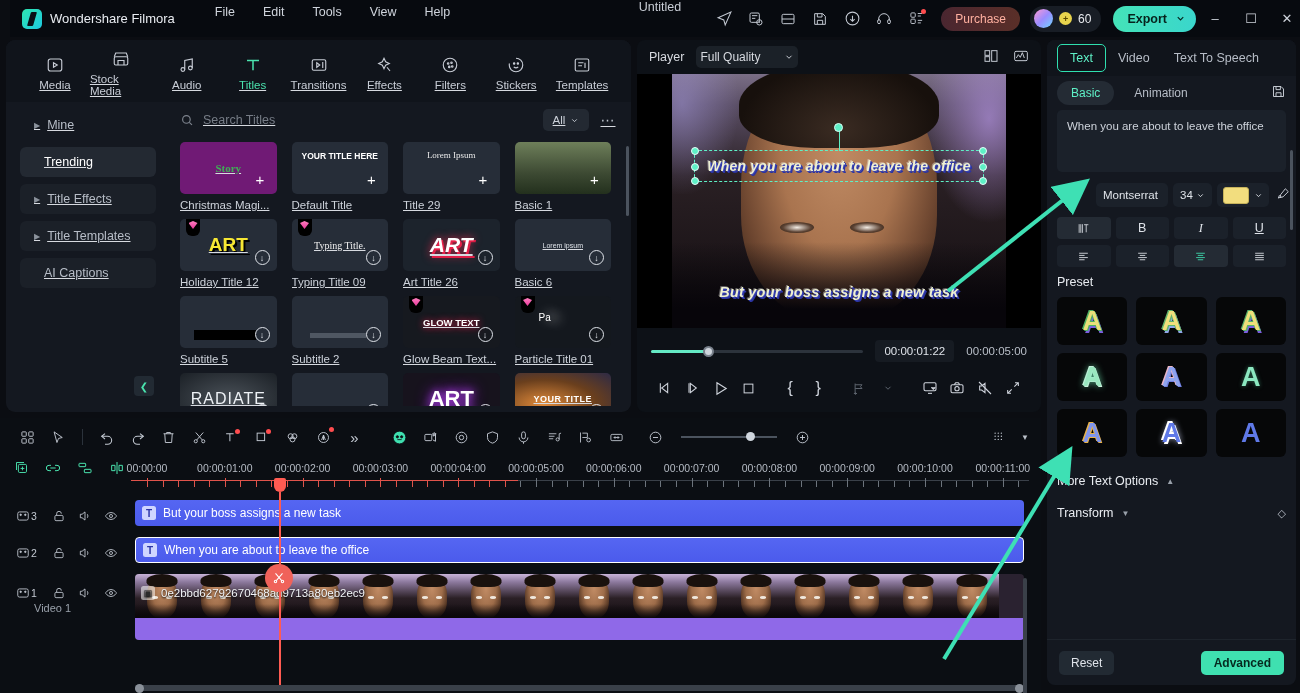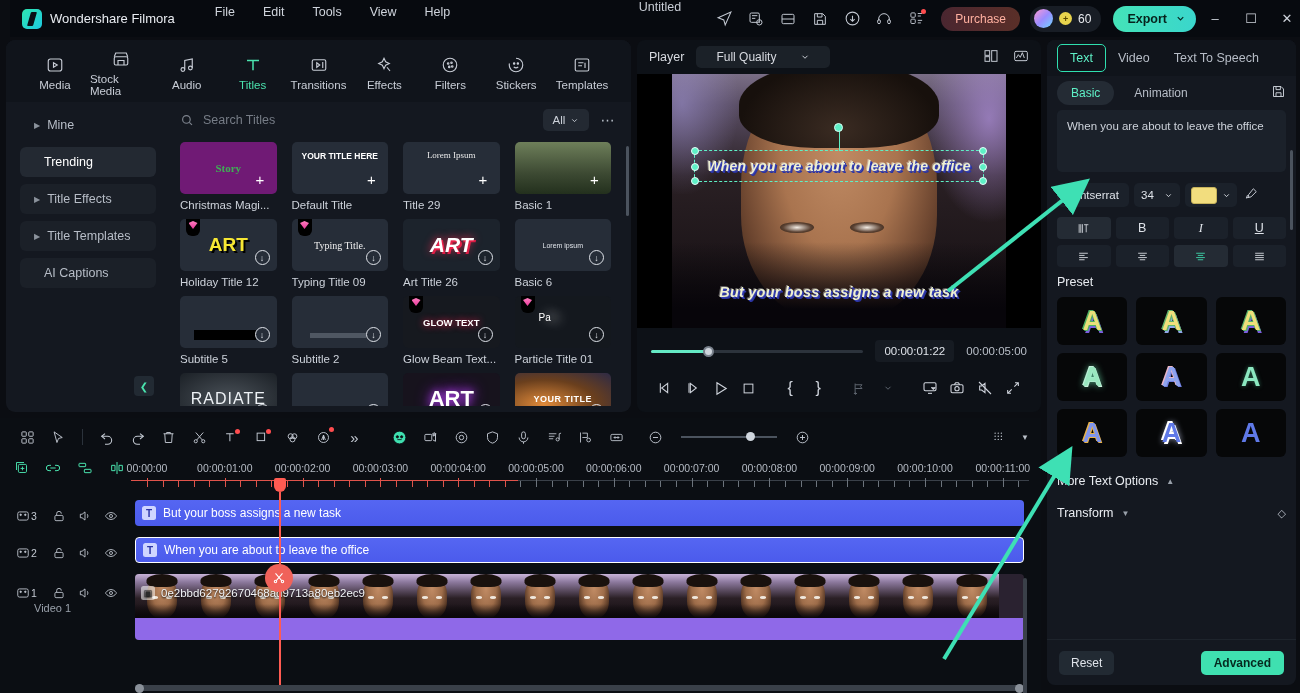--- a/index.html
+++ b/index.html
@@ -38,21 +38,21 @@
   .coin { width:13px; height:13px; border-radius:50%; background:#e8d44d; color:#5a4a00;
     font-size:9px; display:flex; align-items:center; justify-content:center; font-weight:bold;}
   .credit-num { font-size:12px; color:#e8eaee; }
   .export { height:26px; margin-left:10px; border-radius:13px;
     background:linear-gradient(90deg,#44e3b8,#3ad6cc); color:#06221c; font-size:12.5px;
     display:flex; align-items:center; gap:8px; padding:0 10px 0 14px; font-weight:600;}
   .win-btn { width:34px; height:37px; display:flex; align-items:center; justify-content:center; color:#cdd2da; font-size:13px;}
 
   
   .leftpanel { position:absolute; left:6px; top:40px; width:625px; height:372px;
-    background:#141820; border-radius:9px; }
+    background:#141820; border-radius:9px;text-decoration:underline; }
   .catbar { height:62px; display:flex; align-items:center; gap:4px; padding:0 18px;
     background:#10141b; border-radius:9px 9px 0 0; }
   .cat { width:62px; display:flex; flex-direction:column; align-items:center; gap:5px;
     color:#c8cdd6; font-size:11.5px; padding-top:4px;}
   .cat.active { color:#4ae3ae; }
   .cat svg { width:18px; height:18px; }
   .panelbody { display:flex; height:310px; }
   .cats { width:160px; padding:8px 10px 0 14px; position:relative;}
   .catitem { height:30px; border-radius:6px; display:flex; align-items:center; gap:7px;
     padding-left:14px; font-size:12.5px; color:#b7bdc7; margin-bottom:7px;}
@@ -89,21 +89,21 @@
   .gem:after { content:""; width:9px; height:8px; margin-top:2px;
     background:linear-gradient(#ff7fc0,#e8379a); clip-path:polygon(0 25%,50% 0,100% 25%,50% 100%); }
   .pscroll { position:absolute; right:2px; top:44px; width:3px; height:70px;
     background:#4b535e; border-radius:2px;}
 
   
   .player { position:absolute; left:637px; top:40px; width:404px; height:372px;
     background:#0d1117; border-radius:8px; }
   .playerhead { height:34px; display:flex; align-items:center; padding:0 12px; gap:12px;}
   .phlabel { font-size:12.5px; color:#d7dae0; }
-  .quality { height:22px; padding:0 20px; border-radius:5px; background:#1b2128;
+  .quality { height:22px; padding:0 4px; border-radius:5px; background:#1b2128;
     display:flex; align-items:center; gap:24px; font-size:12px; color:#d7dae0;}
   .ph-right { margin-left:auto; display:flex; gap:14px; color:#c3c9d2;}
   .stage { position:absolute; left:0; right:0; top:34px; height:254px; background:#000;
     display:flex; align-items:center; justify-content:center; overflow:hidden;}
   .video { position:relative; width:334px; height:254px; overflow:hidden;
     background:linear-gradient(180deg,#7a6e86 0%,#5b4f66 12%,#2a2024 40%,#120d10 100%);}
   .vface { position:absolute; left:50%; top:-4px; transform:translateX(-50%);
     width:196px; height:250px; border-radius:46% 46% 42% 42%;
     background:radial-gradient(ellipse at 50% 32%, #c08b64 0%, #a9744f 42%, #6d4630 72%, #2e1c12 100%);}
   .vhair { position:absolute; left:50%; top:-12px; transform:translateX(-50%);
@@ -161,21 +161,21 @@
   .stab.sel { background:#242b34; color:#5ef0c6;}
   .saveicon { margin-left:auto; color:#cdd2da; }
   .rbody { flex:1; overflow:hidden; position:relative; padding:0 10px;}
   .layerrow { display:flex; align-items:center; height:30px; font-size:12.5px; color:#e9ecf1;}
   .layer-ai { margin-left:auto; color:#4ae3ae; font-size:11px; display:flex; align-items:center; gap:1px;}
   .textarea { height:62px; background:#1b212a; border-radius:5px; padding:8px 10px;
     font-size:11.5px; color:#cdd2da; line-height:1.4; margin-bottom:10px;}
   .fontrow { display:flex; align-items:center; gap:5px; height:26px; margin-bottom:9px;}
   .fsel { height:24px; background:#1b212a; border-radius:5px; display:flex; align-items:center;
     gap:3px; padding:0 7px; font-size:11.5px; color:#dfe3e9;}
-  .fsel.name { width:72px; justify-content:space-between;}
+  .fsel.name { width:72px; justify-content:space-between;margin-left:39px;}
   .fsel.size { width:46px; justify-content:space-between;}
   .swatch { width:26px; height:17px; border-radius:3px; background:#f2dd7e; border:1px solid #c6b25b;}
   .colorwrap { height:24px; background:#1b212a; border-radius:5px; display:flex;
     align-items:center; gap:5px; padding:0 6px;}
   .btnrow { display:flex; gap:5px; margin-bottom:6px;}
   .sbtn { flex:1; height:22px; border-radius:4px; background:#1b212a; display:flex;
     align-items:center; justify-content:center; font-size:12.5px; color:#dfe3e9;}
   .sbtn.on { background:#242b34; }
   .sbtn.teal { color:#3fdfb0; }
   .preset-h { font-size:12.5px; color:#e9ecf1; margin:8px 0 8px 0;}

